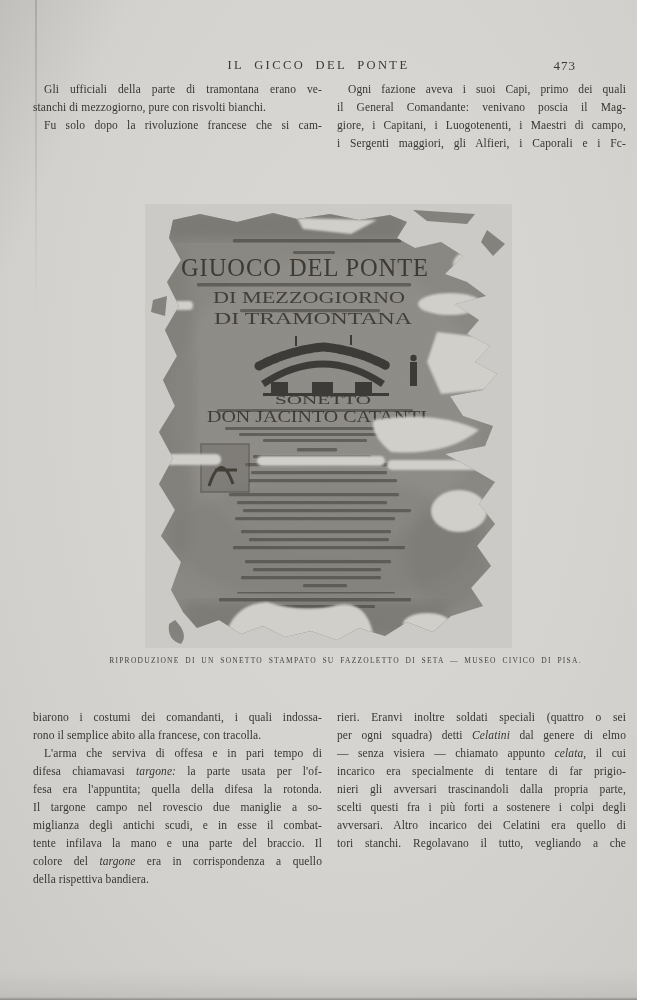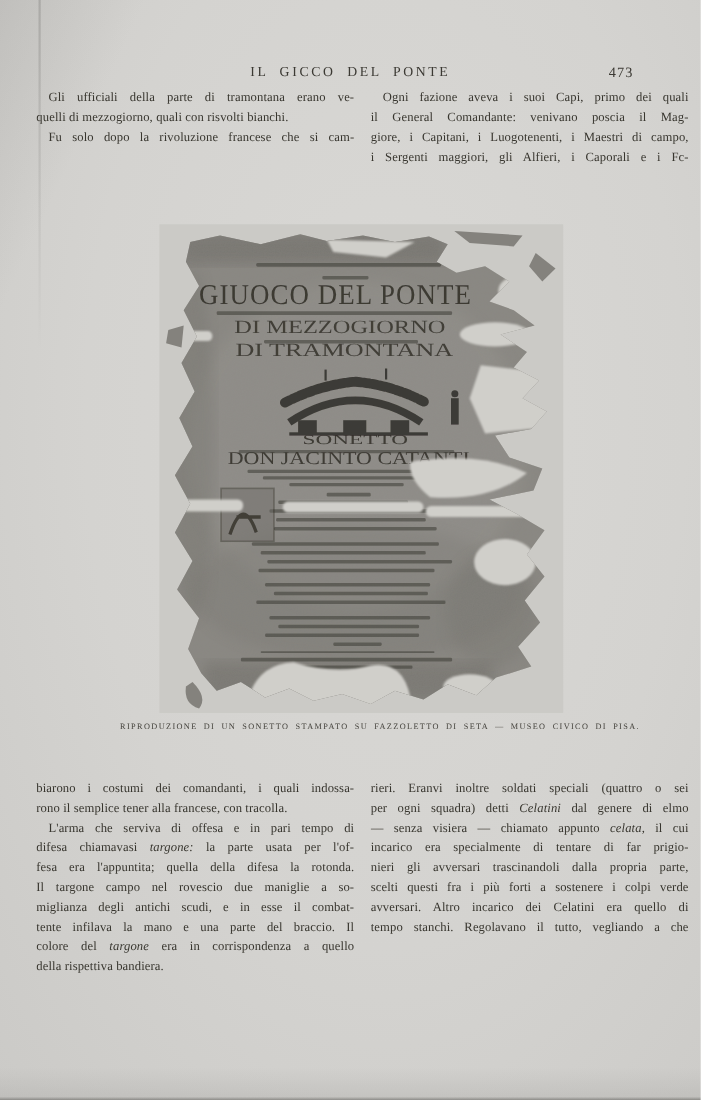--- a/index.html
+++ b/index.html
@@ -45,21 +45,21 @@
   <div class="fold-line"></div>
 
   <header class="running-head">
     <div class="head-title">IL GICCO DEL PONTE</div>
     <div class="page-num">473</div>
   </header>
 
   <section class="cols top">
     <div class="col">
         <div class="tline"><span class="ind"></span>Gli ufficiali della parte di tramontana erano ve-</div>
-        <div class="tline no-just">quelli di mezzogiorno, quali con risvolti bianchi.</div>
+        <div class="tline no-just">stanchi di mezzogiorno, pure con risvolti bianchi.</div>
         <div class="tline"><span class="ind"></span>Fu solo dopo la rivoluzione francese che si cam-</div>
       </div>
     <div class="col">
         <div class="tline"><span class="ind"></span>Ogni fazione aveva i suoi Capi, primo dei quali</div>
         <div class="tline">il General Comandante: venivano poscia il Mag-</div>
         <div class="tline">giore, i Capitani, i Luogotenenti, i Maestri di campo,</div>
         <div class="tline">i Sergenti maggiori, gli Alfieri, i Caporali e i Fc-</div>
       </div>
   </section>
 
@@ -192,36 +192,36 @@
         </g>
       </g>
     </svg>
   </figure>
 
   <div class="caption">RIPRODUZIONE DI UN SONETTO STAMPATO SU FAZZOLETTO DI SETA  —  MUSEO CIVICO DI PISA.</div>
 
   <section class="cols bottom">
     <div class="col">
         <div class="tline">biarono i costumi dei comandanti, i quali indossa-</div>
-        <div class="tline no-just">rono il semplice tener alla francese, con tracolla.</div>
+        <div class="tline no-just">rono il semplice abito alla francese, con tracolla.</div>
         <div class="tline"><span class="ind"></span>L'arma che serviva di offesa e in pari tempo di</div>
         <div class="tline">difesa chiamavasi <em>targone:</em> la parte usata per l'of-</div>
         <div class="tline">fesa era l'appuntita; quella della difesa la rotonda.</div>
         <div class="tline">Il targone campo nel rovescio due maniglie a so-</div>
         <div class="tline">miglianza degli antichi scudi, e in esse il combat-</div>
         <div class="tline">tente infilava la mano e una parte del braccio. Il</div>
         <div class="tline">colore del <em>targone</em> era in corrispondenza a quello</div>
         <div class="tline no-just">della rispettiva bandiera.</div>
       </div>
     <div class="col">
         <div class="tline">rieri. Eranvi inoltre soldati speciali (quattro o sei</div>
         <div class="tline">per ogni squadra) detti <em>Celatini</em> dal genere di elmo</div>
         <div class="tline">— senza visiera — chiamato appunto <em>celata</em>, il cui</div>
         <div class="tline">incarico era specialmente di tentare di far prigio-</div>
         <div class="tline">nieri gli avversari trascinandoli dalla propria parte,</div>
-        <div class="tline">scelti questi fra i più forti a sostenere i colpi verde</div>
+        <div class="tline">scelti questi fra i più forti a sostenere i colpi degli</div>
         <div class="tline">avversari. Altro incarico dei Celatini era quello di</div>
-        <div class="tline">tempo stanchi. Regolavano il tutto, vegliando a che</div>
+        <div class="tline">tori stanchi. Regolavano il tutto, vegliando a che</div>
       </div>
   </section>
 
   <div class="page-bottom-edge"></div>
 </div>
 
 </body></html>

